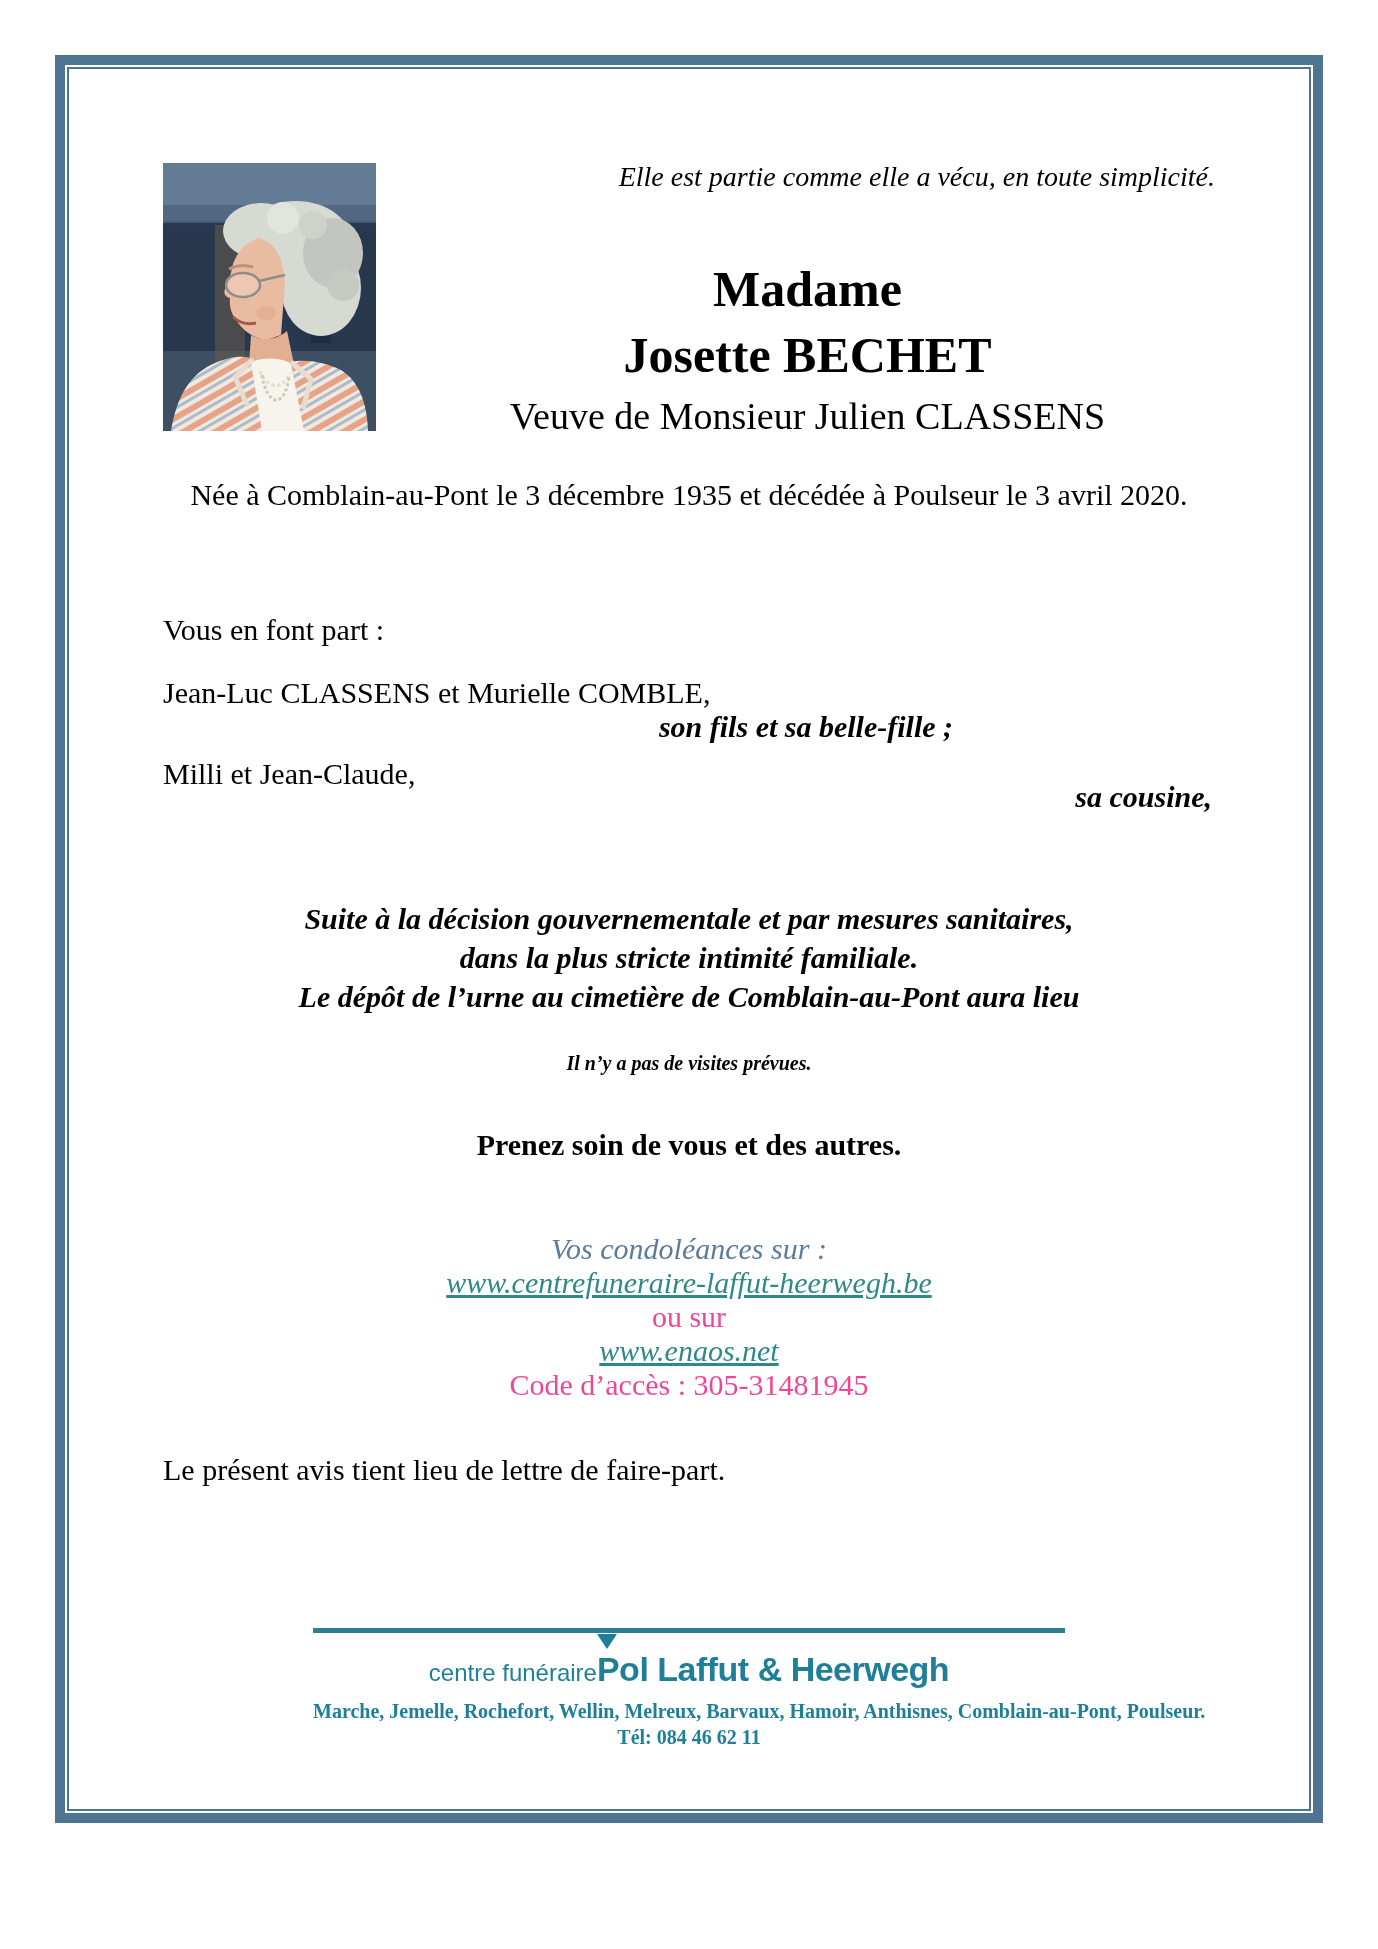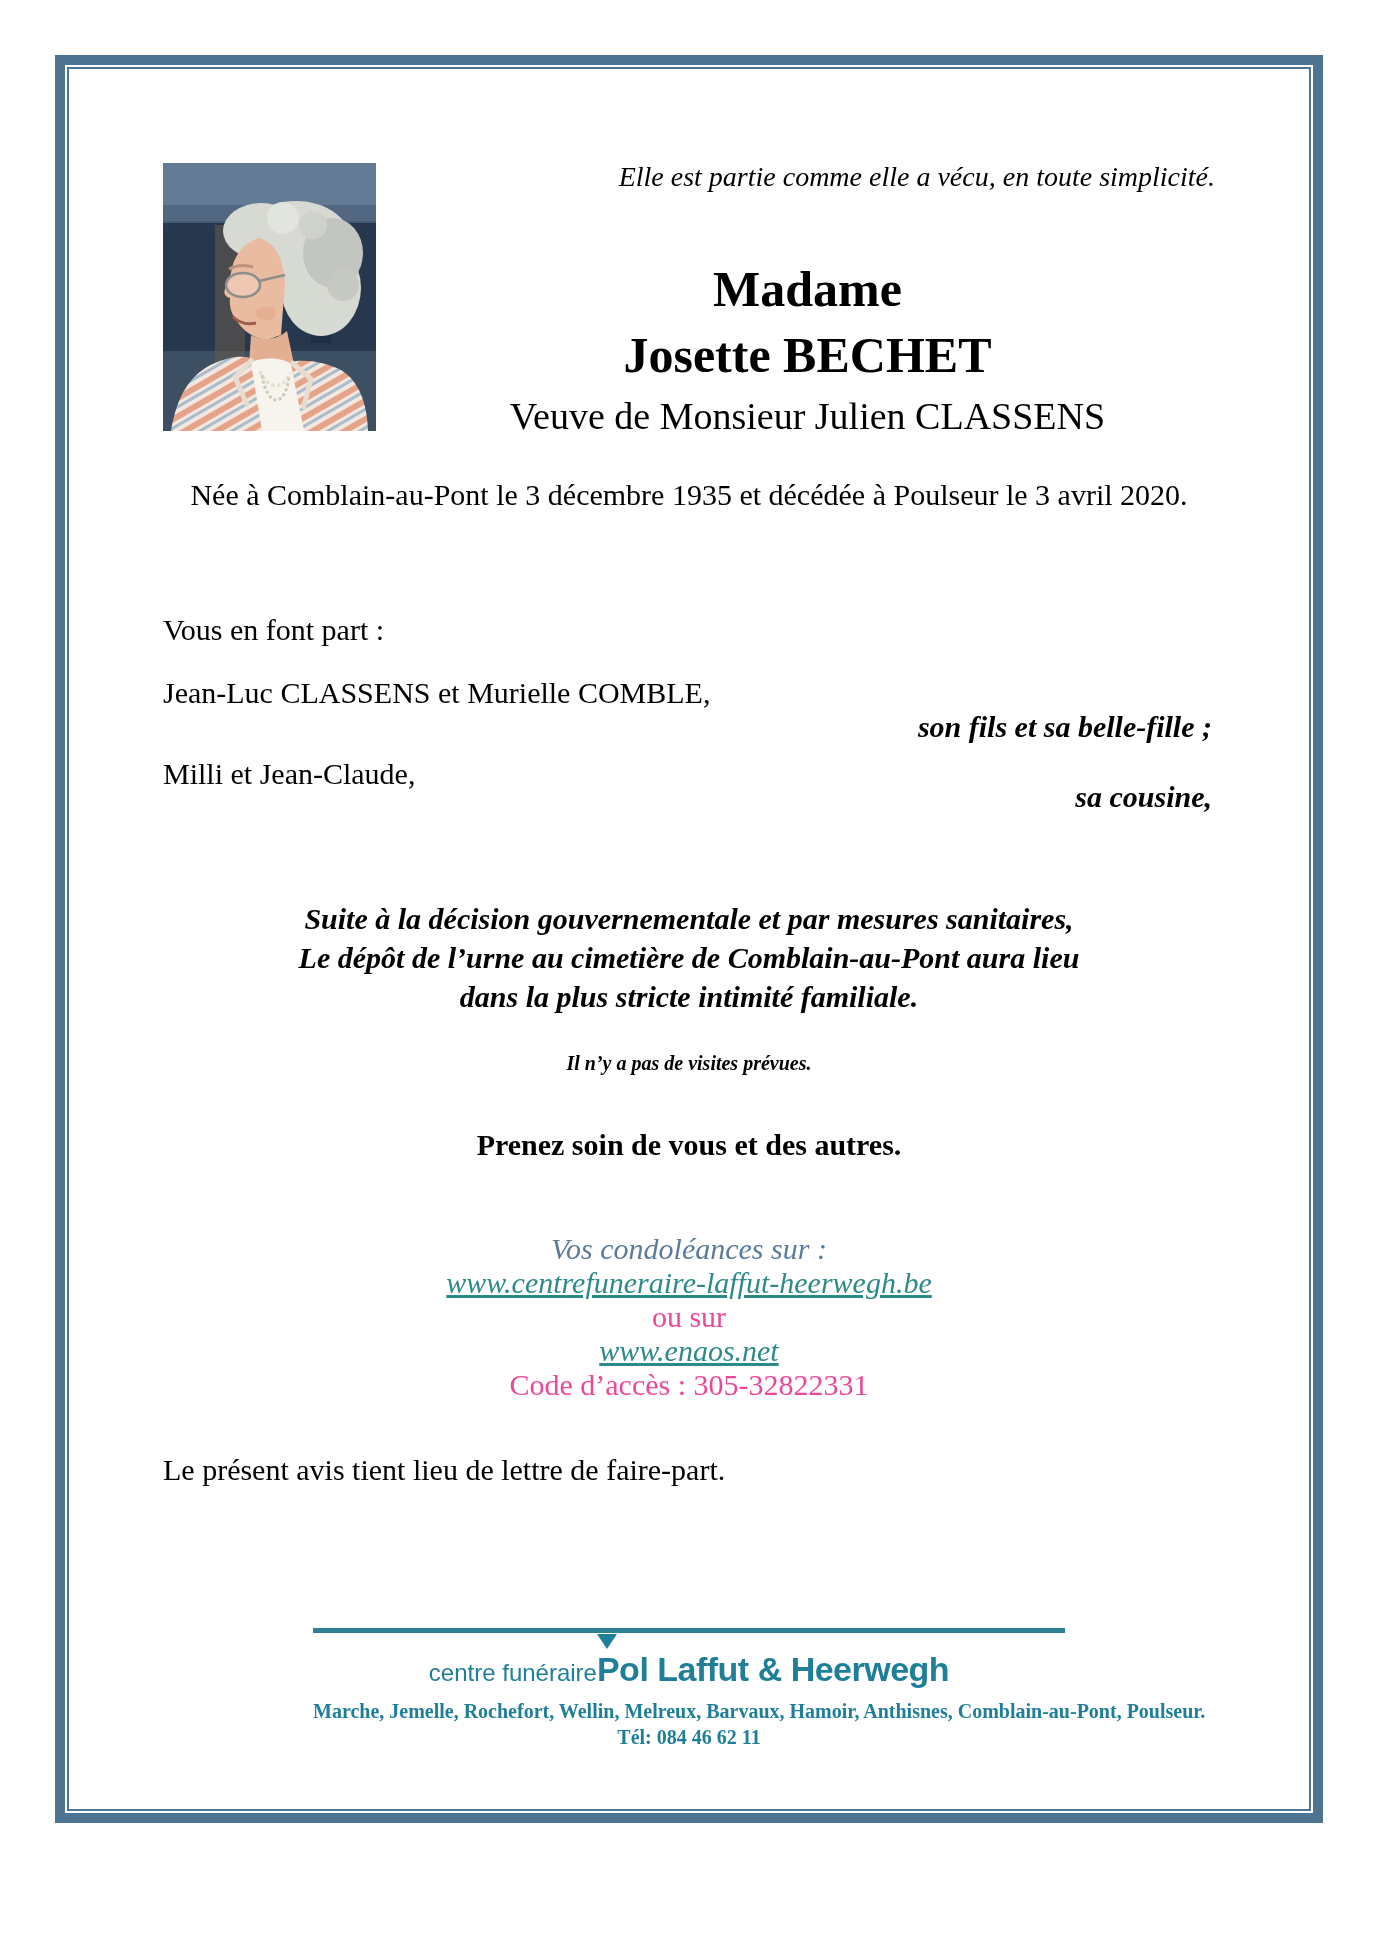--- a/index.html
+++ b/index.html
@@ -53,21 +53,21 @@
 
   .life-dates {
     left: 90px; right: 90px; top: 478px;
     text-align: center;
     font-size: 30px;
   }
 
   .body-line { font-size: 30px; line-height: 36px; }
   .announced   { left: 163px; top: 612px; }
   .fam-names-1 { left: 163px; top: 675px; }
-  .fam-rel-1   { left: 400px; right: 166px; top: 709px; text-align: right; font-weight: bold; font-style: italic; }
+  .fam-rel-1   { left: 400px; right: 166px; top: 709px; text-align: center; font-weight: bold; font-style: italic; }
   .fam-names-2 { left: 163px; top: 745px; margin-top: 11px; }
   .fam-rel-2   { left: 400px; right: 166px; top: 779px; text-align: right; font-weight: bold; font-style: italic; }
 
   .restrictions {
     left: 83px; right: 83px; top: 899px;
     text-align: center;
     font-size: 30px;
     font-weight: bold;
     font-style: italic;
     line-height: 39px;
@@ -211,34 +211,34 @@
 
   <div class="abs body-line announced">Vous en font part :</div>
 
   <div class="abs body-line fam-names-1">Jean-Luc CLASSENS et Murielle COMBLE,</div>
   <div class="abs body-line fam-rel-1">son fils et sa belle-fille ;</div>
   <div class="abs body-line fam-names-2">Milli et Jean-Claude,</div>
   <div class="abs body-line fam-rel-2">sa cousine,</div>
 
   <div class="abs restrictions">
     <div>Suite à la décision gouvernementale et par mesures sanitaires,</div>
+    <div>dans la plus stricte intimité familiale.</div>
     <div>Le dépôt de l’urne au cimetière de Comblain-au-Pont aura lieu</div>
-    <div>dans la plus stricte intimité familiale.</div>
   </div>
 
   <div class="abs visits">Il n’y a pas de visites prévues.</div>
 
   <div class="abs care">Prenez soin de vous et des autres.</div>
 
   <div class="abs condolences">
     <div class="intro">Vos condoléances sur :</div>
     <div><a class="weblink">www.centrefuneraire-laffut-heerwegh.be</a></div>
     <div class="muted">ou sur</div>
     <div><a class="weblink">www.enaos.net</a></div>
-    <div class="muted">Code d’accès : 305-32822331</div>
+    <div class="muted">Code d’accès : 305-31481945</div>
   </div>
 
   <div class="abs body-line closing">Le présent avis tient lieu de lettre de faire-part.</div>
 
   <div class="abs footer">
     <div class="footer-rule"></div>
     <div class="logo-row">
       <span class="logo-label">centre funéraire</span>
       <span class="logo-name-wrap">
         <span class="logo-triangle"></span>

